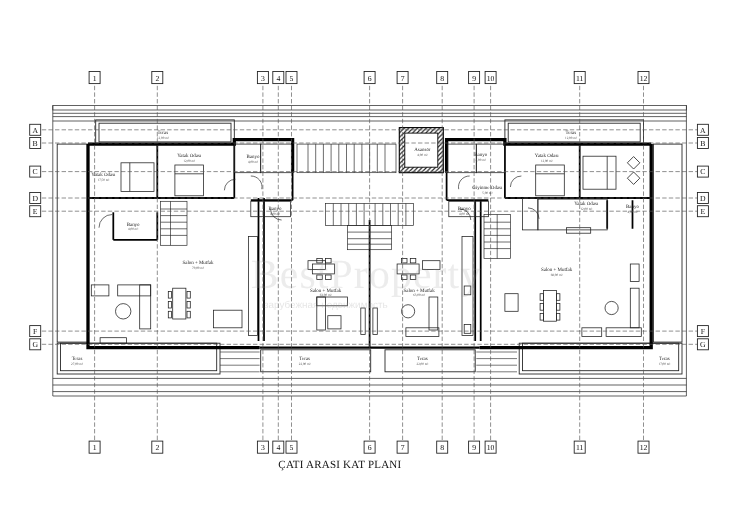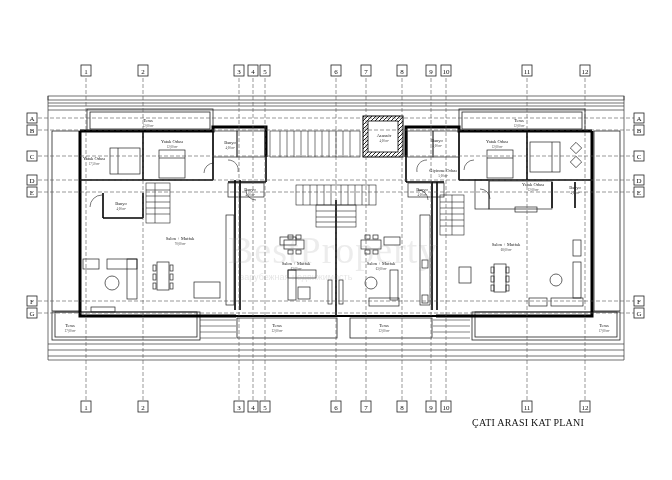--- a/index.html
+++ b/index.html
@@ -1,18 +1,18 @@
 <!DOCTYPE html>
 <html><head>
 <meta charset="utf-8">
 <style>
   html,body{margin:0;padding:0;background:#fff;}
   body{width:672px;height:480px;overflow:hidden;position:relative;font-family:"Liberation Serif",serif;}
   #plan{position:absolute;left:0;top:0;width:672px;height:480px;}
-  .title{position:absolute;left:0;width:584px;top:417px;text-align:right;font-size:10px;color:#111;letter-spacing:0.2px;}
+  .title{position:absolute;left:17px;width:584px;top:417px;text-align:center;font-size:10px;color:#111;letter-spacing:0.2px;}
   .watermark{position:absolute;left:228px;top:228px;font-family:Liberation Serif, serif;font-size:38px;color:rgba(150,150,150,0.18);letter-spacing:1px;}
   .watermark2{position:absolute;left:240px;top:272px;font-family:"Liberation Sans",sans-serif;font-size:9px;color:rgba(150,150,150,0.25);}
   svg text{font-family:"Liberation Serif",serif;}
 </style>
 </head>
 <body>
 
 <svg id="plan" viewBox="0 0 672 480" xmlns="http://www.w3.org/2000/svg">
   <defs>
     <pattern id="hatch" width="4" height="4" patternUnits="userSpaceOnUse">

